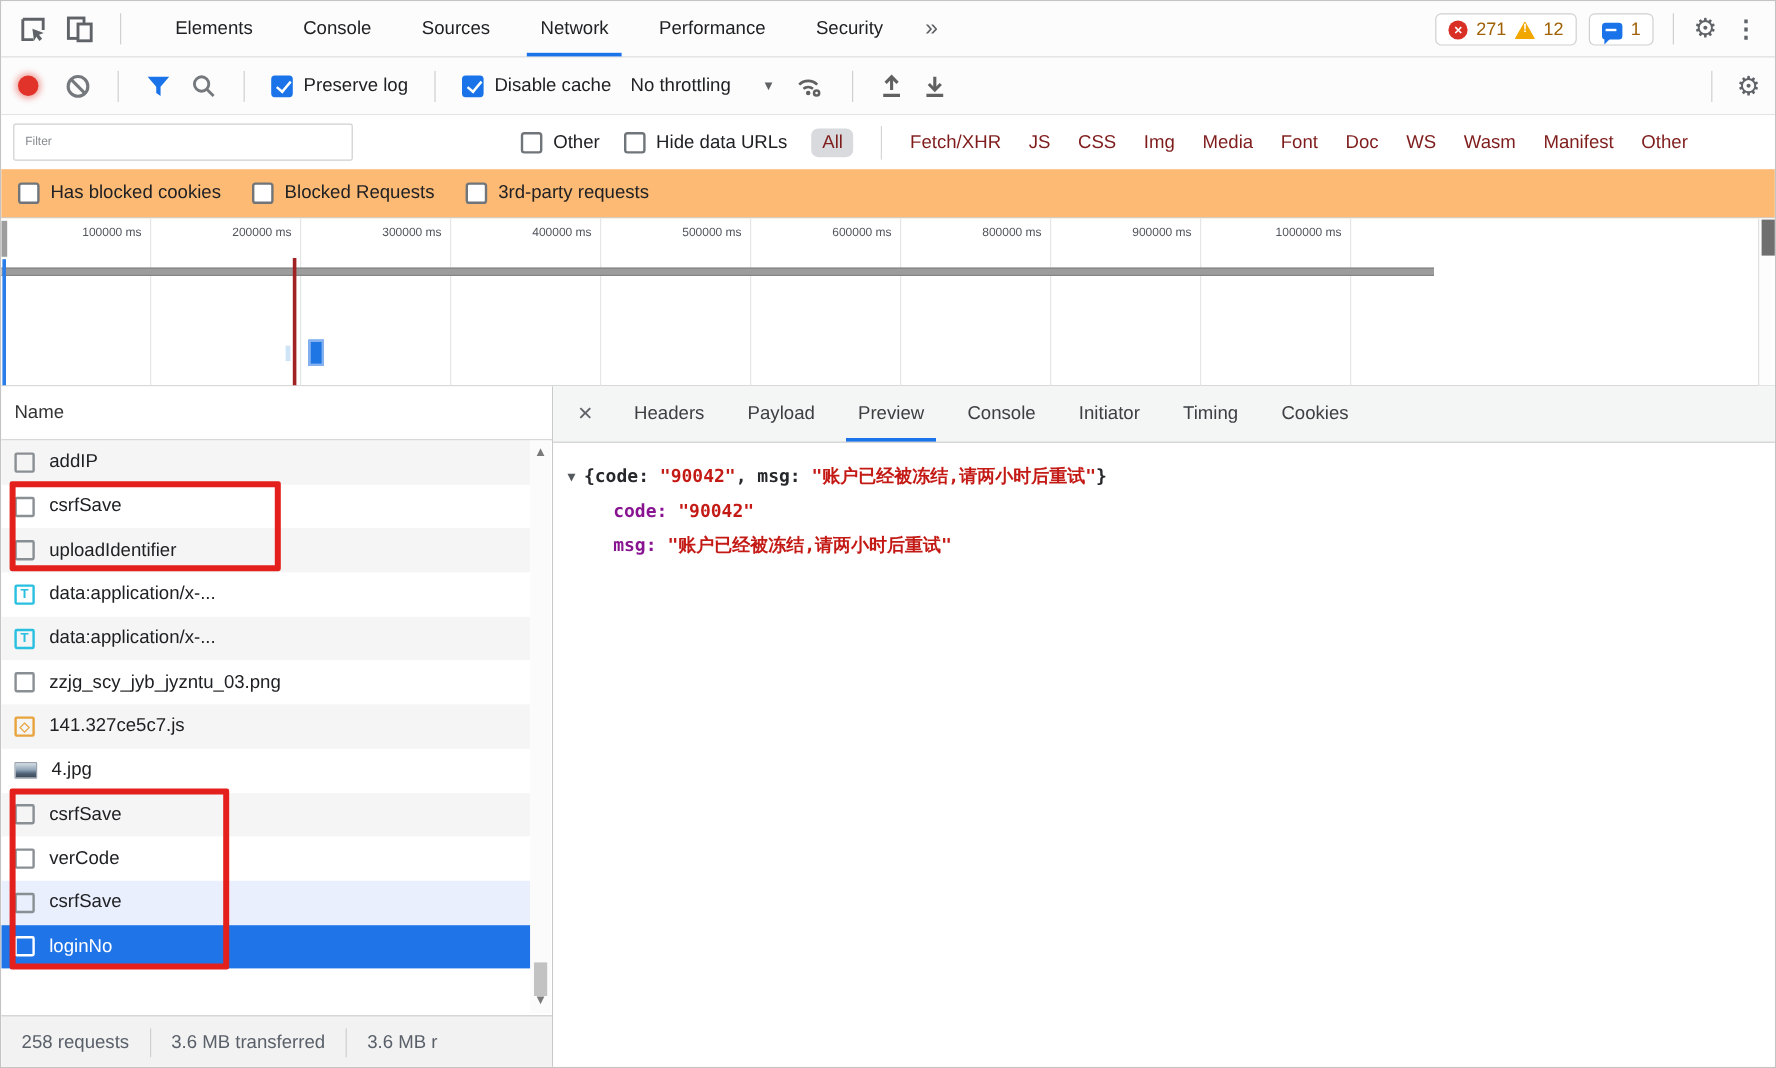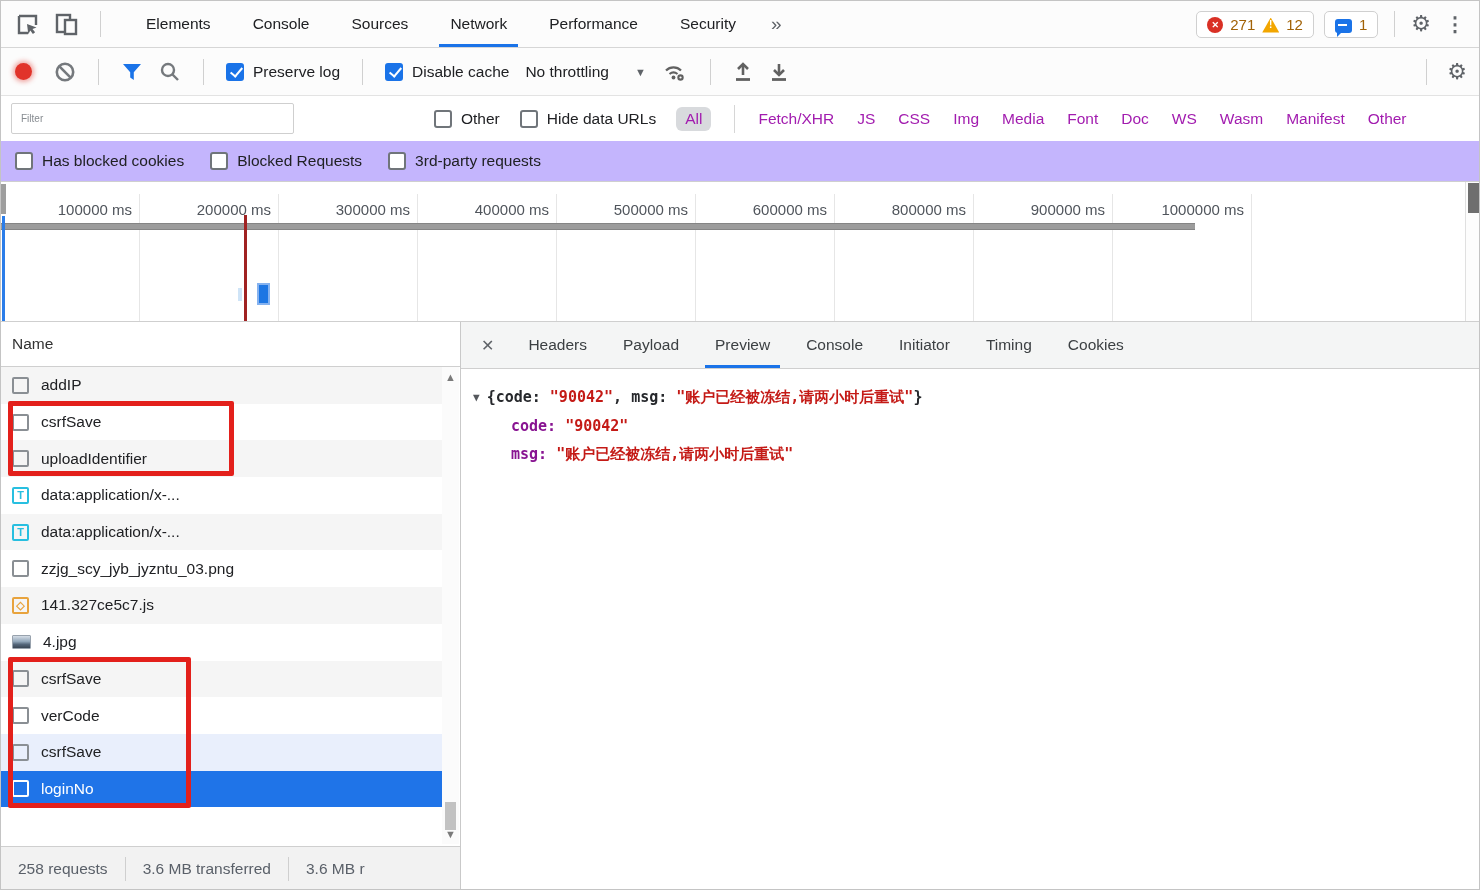--- a/index.html
+++ b/index.html
@@ -45,34 +45,34 @@
   .throttle { display:flex; align-items:center; gap:26px; font-size:15.5px; color:#202124; }
   .dd-arrow { font-size:11px; color:#5f6368; }
   .toolbar-right { margin-left:auto; display:flex; align-items:center; gap:14px; }
 
   
   .filterbar { position:absolute; left:0; top:95px; width:1480px; height:45px; background:#fff;
                display:flex; align-items:center; gap:20px; padding:0 10px; }
   .filter-input { width:283px; height:31px; border:1px solid #cfcfcf; border-radius:2px; padding:0 9px;
                   font-size:10px; font-family:"Liberation Sans",sans-serif; color:#202124; }
   .filter-input::placeholder { color:#868b90; }
-  .typelist { display:flex; align-items:center; gap:23px; font-size:15.5px; color:#a21caf; }
+  .typelist { display:flex; align-items:center; gap:23px; font-size:15.5px; color:#7f1d1d; }
   .type-pill { background:#d8dadd; border-radius:6px; padding:3px 9px; }
   .v-div { width:1px; height:28px; background:#d6d6d6; }
 
   
-  .optionsbar { position:absolute; left:0; top:140px; width:1480px; height:41px; background:#c4b5fd;
+  .optionsbar { position:absolute; left:0; top:140px; width:1480px; height:41px; background:#fdba74;
                 border-bottom:1px solid #cfcfcf; display:flex; align-items:center; gap:26px; padding:0 14px; }
 
   
   .timeline { position:absolute; left:0; top:181px; width:1480px; height:140px; background:#fff;
               border-bottom:1px solid #cfcfcf; overflow:hidden; }
   .tl-cols { position:absolute; left:0; top:0; height:140px; display:flex; }
-  .tl-col { width:139px; height:140px; border-right:1px solid #e6e6e6; font-size:15px; color:#50555c;
-            text-align:right; padding:7px 7px 0 0;margin-top:12px; }
+  .tl-col { width:125px; height:140px; border-right:1px solid #e6e6e6; font-size:10px; color:#50555c;
+            text-align:right; padding:7px 7px 0 0; }
   .tl-notch { position:absolute; left:0; top:2px; width:5px; height:30px; background:#9e9e9e; }
   .tl-scrub { position:absolute; left:0; top:41px; width:1194px; height:7px; background:#9c9c9c;
               border-top:1px solid #858585; border-bottom:1px solid #858585; }
   .tl-blueline { position:absolute; left:1px; top:34px; width:3px; height:106px; background:#2b7de9; }
   .tl-redline { position:absolute; left:243px; top:33px; width:3px; height:107px; background:#a02222; }
   .tl-bar { position:absolute; left:256px; top:101px; width:13px; height:22px; background:#1d76e3;
             border:2px solid #85b2ef; }
   .tl-faintbar { position:absolute; left:237px; top:106px; width:4px; height:13px; background:#cfe4f7; }
   .tl-scrollbar { position:absolute; right:0; top:0; width:16px; height:140px; background:#fdfdfd; border-left:1px solid #e0e0e0; }
   .tl-thumb { position:absolute; left:2px; top:1px; width:12px; height:30px; background:#6f6f6f; }

